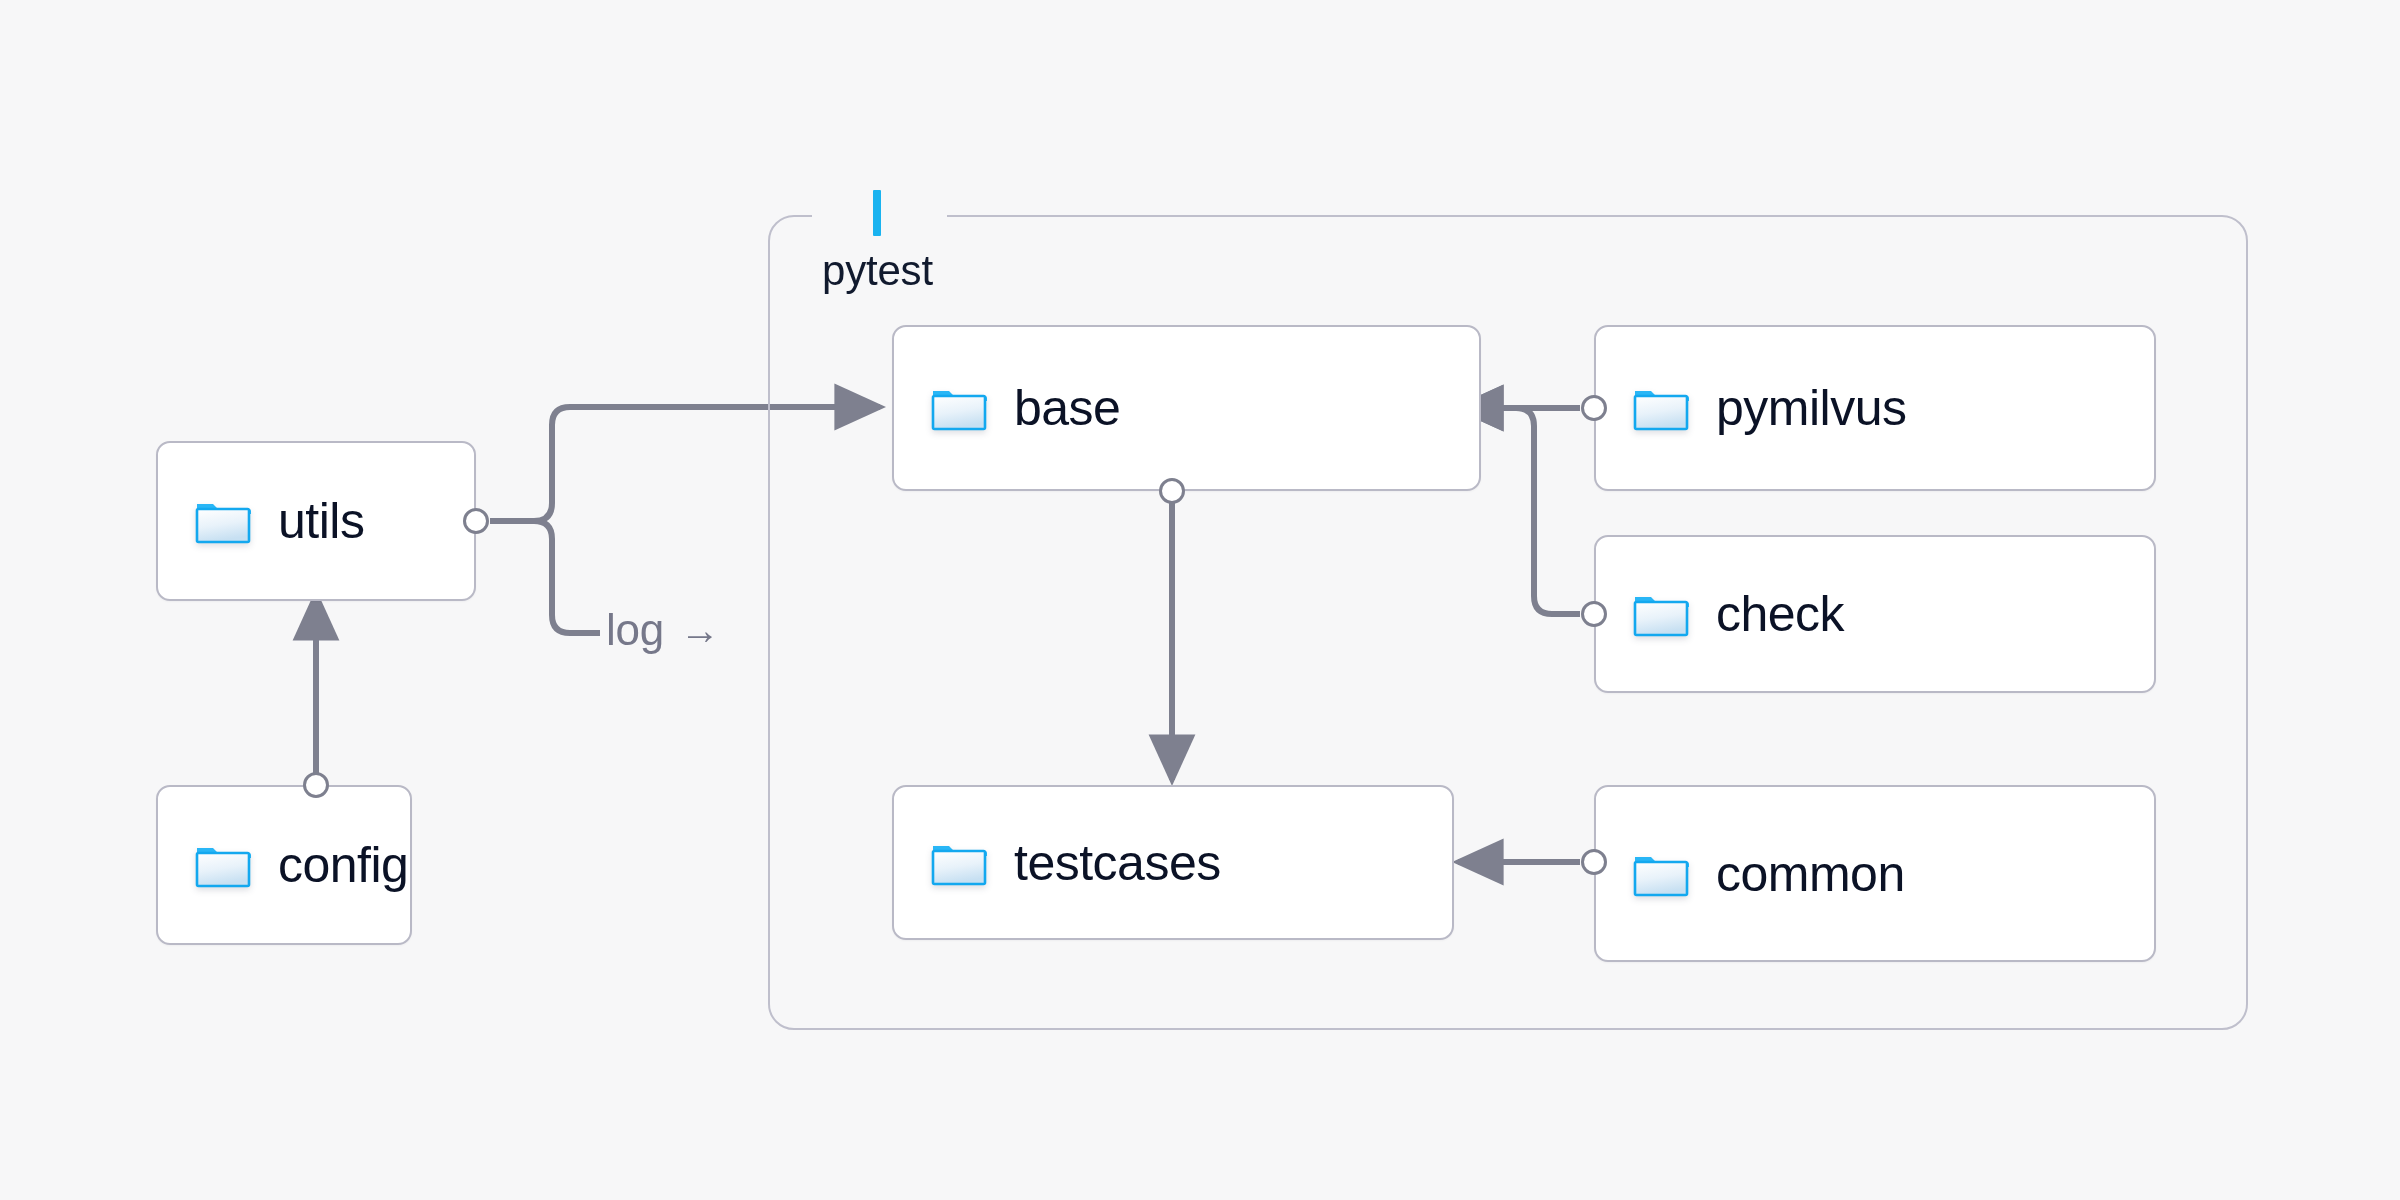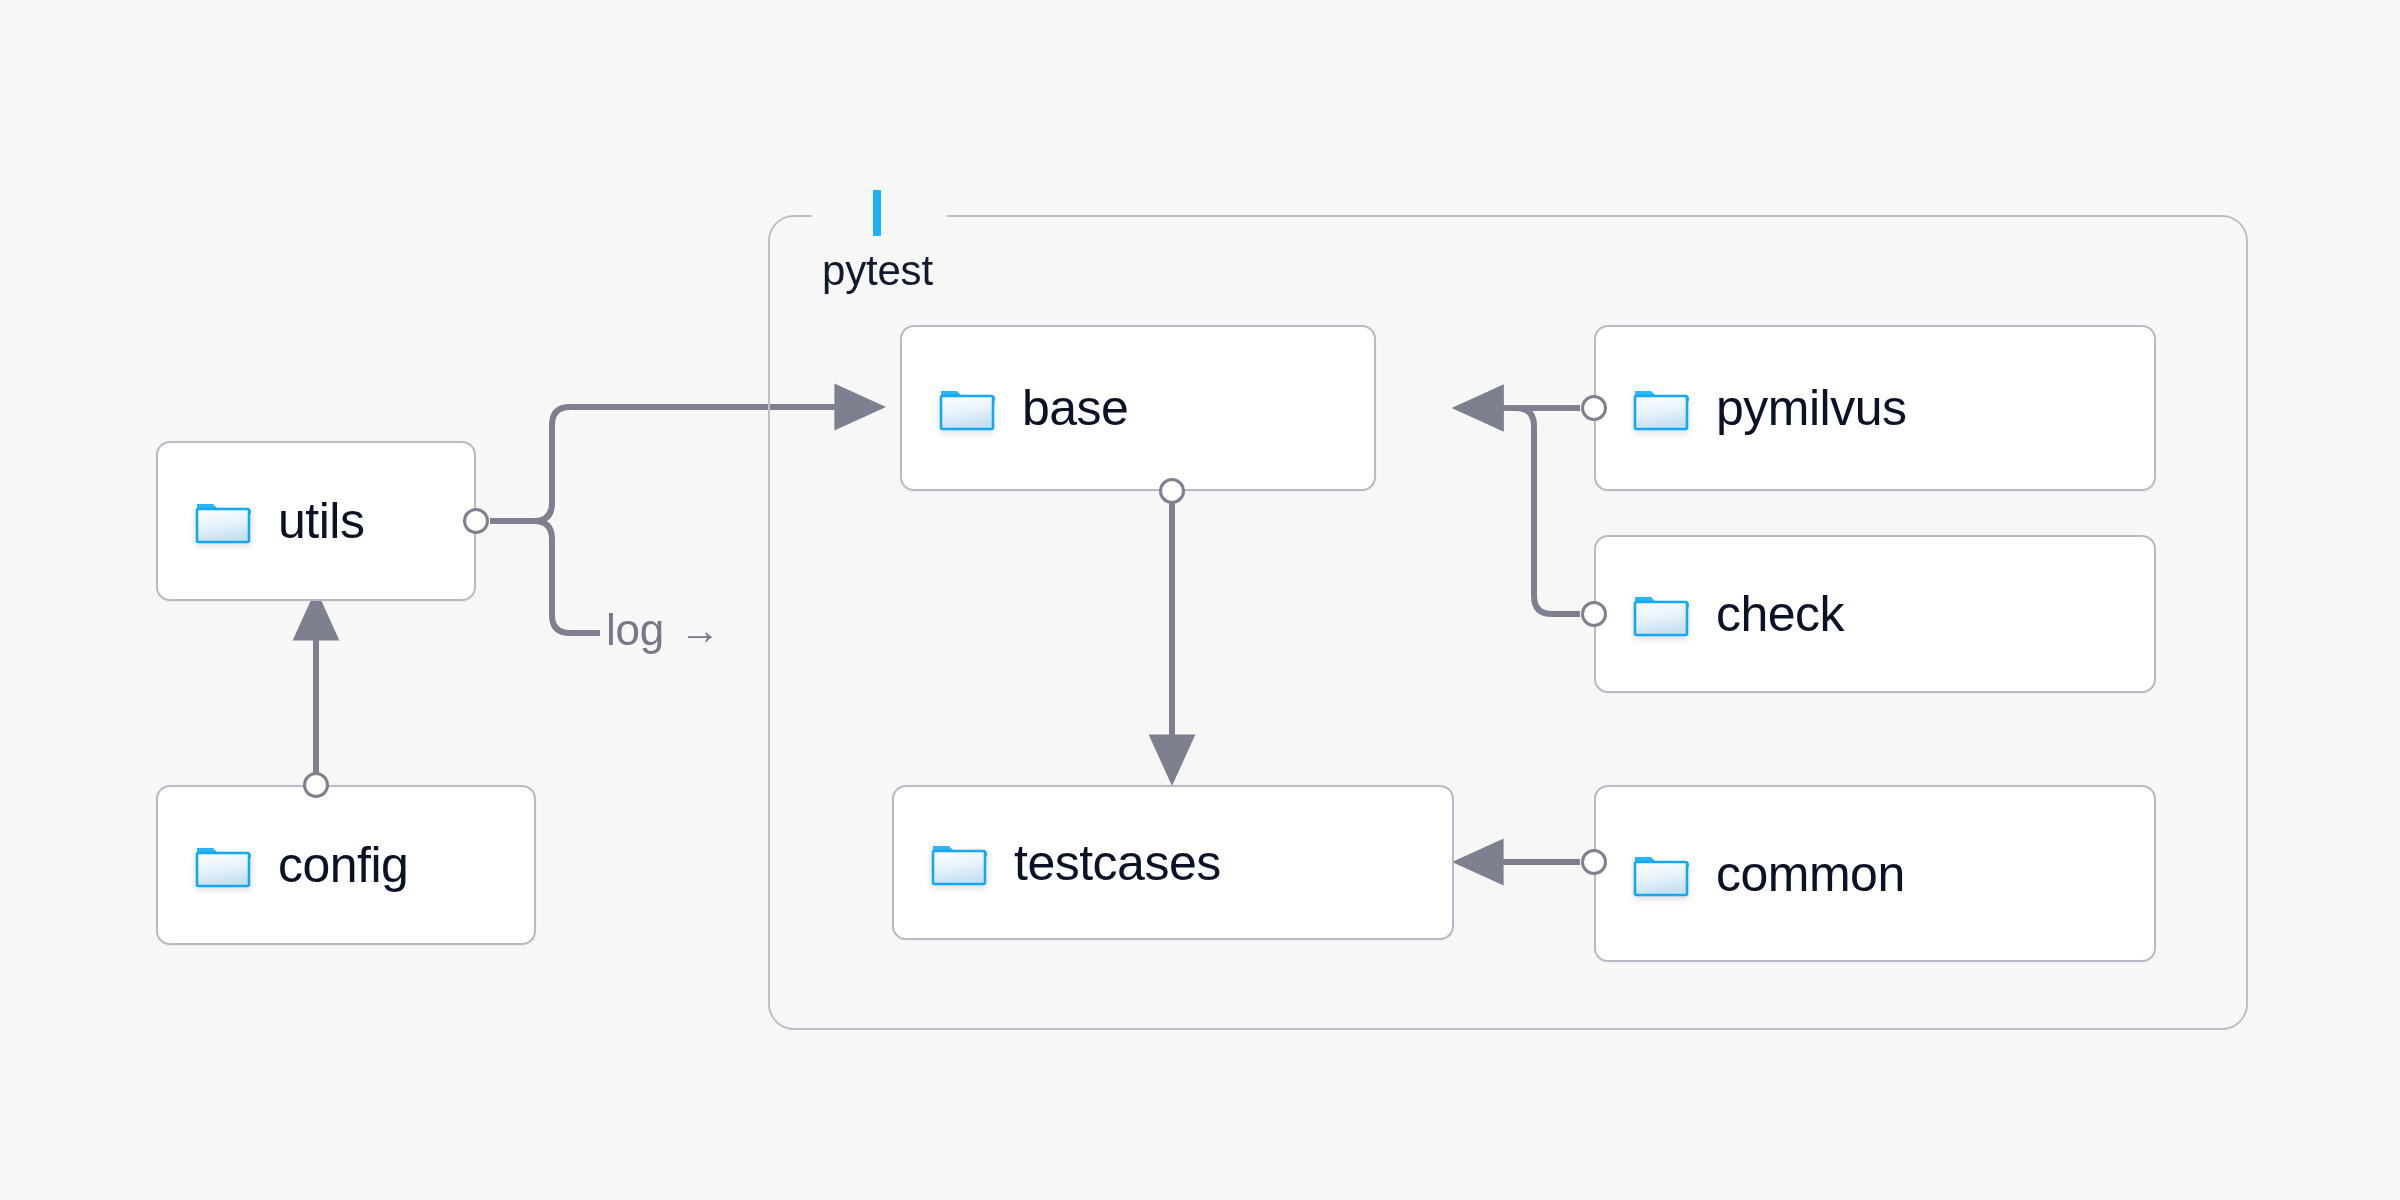--- a/index.html
+++ b/index.html
@@ -175,32 +175,32 @@
     <div class="node-inner">
       <svg class="folder-icon" viewBox="0 0 58 48">
         <path d="M3 7 h16 l5 5 h31 a2 2 0 0 1 2 2 v3 H3 z" fill="#29b6f6"></path>
         <rect x="3" y="12" width="52" height="33" rx="1.5" fill="url(#folderGrad)" stroke="#13a8ef" stroke-width="2.6"></rect>
       </svg>
       <div class="node-label">utils</div>
     </div>
   </div>
   <div class="port" style="left:463px; top:508px;"></div>
 
-  <div class="node" style="left:156px; top:785px; width:380px; height:160px;">
+  <div class="node" style="left:156px; top:785px; width:256px; height:160px;">
     <div class="node-inner">
       <svg class="folder-icon" viewBox="0 0 58 48">
         <path d="M3 7 h16 l5 5 h31 a2 2 0 0 1 2 2 v3 H3 z" fill="#29b6f6"></path>
         <rect x="3" y="12" width="52" height="33" rx="1.5" fill="url(#folderGrad)" stroke="#13a8ef" stroke-width="2.6"></rect>
       </svg>
       <div class="node-label">config</div>
     </div>
   </div>
   <div class="port" style="left:303px; top:772px;"></div>
 
-  <div class="node" style="left:892px; top:325px; width:476px; height:166px;margin-left:8px;">
+  <div class="node" style="left:892px; top:325px; width:589px; height:166px;">
     <div class="node-inner">
       <svg class="folder-icon" viewBox="0 0 58 48">
         <path d="M3 7 h16 l5 5 h31 a2 2 0 0 1 2 2 v3 H3 z" fill="#29b6f6"></path>
         <rect x="3" y="12" width="52" height="33" rx="1.5" fill="url(#folderGrad)" stroke="#13a8ef" stroke-width="2.6"></rect>
       </svg>
       <div class="node-label">base</div>
     </div>
   </div>
   <div class="port" style="left:1159px; top:478px;"></div>
 

